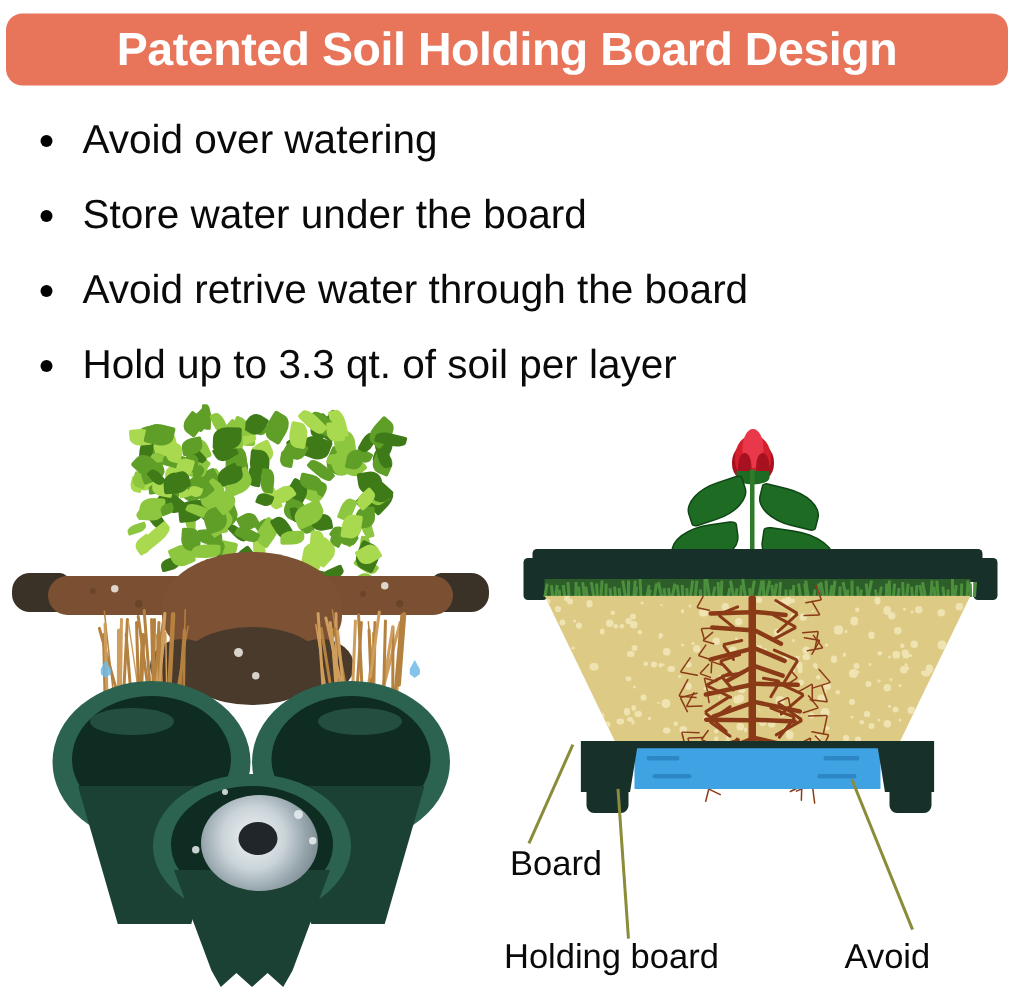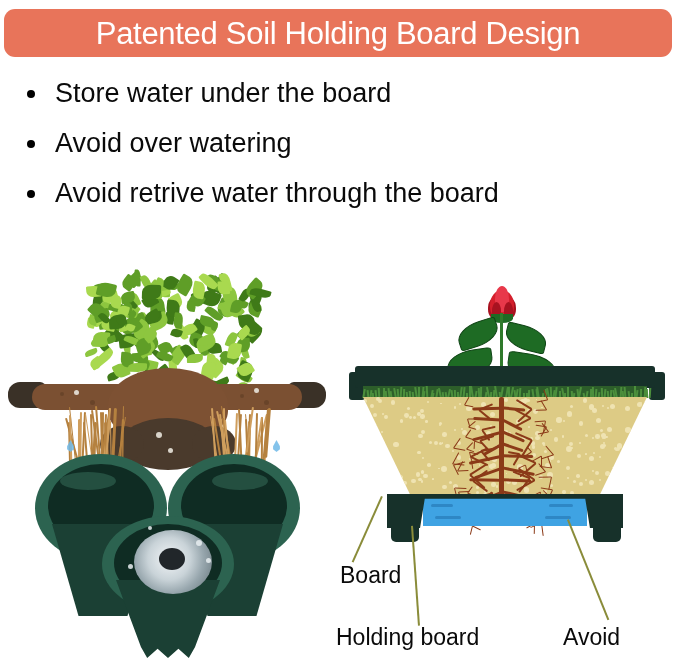--- a/index.html
+++ b/index.html
@@ -28,21 +28,21 @@
     box-sizing: border-box;
   }
   #header-title {
     position: absolute;
     left: 0;
     right: 0;
     top: 50%;
     transform: translateY(-50%);
     text-align: center;
     font-size: 31px;
-    font-weight: normal;
+    font-weight: bold;
     color: #ffffff;
     letter-spacing: -0.3px;
     white-space: nowrap;
     line-height: 1;
   }
 
   
   #feature-list {
     position: absolute;
     left: 0;
@@ -350,29 +350,33 @@
 </head>
 <body>
 
 <div id="header-banner">
   <div id="header-title">Patented Soil Holding Board Design</div>
 </div>
 
 <ul id="feature-list">
   <li class="feature-item">
     <span class="feature-bullet"></span>
+    <span>Avoid over watering</span>
+  </li>
+  <li class="feature-item">
+    <span class="feature-bullet"></span>
     <span>Store water under the board</span>
   </li>
   <li class="feature-item">
     <span class="feature-bullet"></span>
-    <span>Avoid over watering</span>
+    <span>Avoid retrive water through the board</span>
   </li>
   <li class="feature-item">
     <span class="feature-bullet"></span>
-    <span>Avoid retrive water through the board</span>
+    <span>Hold up to 3.3 qt. of soil per layer</span>
   </li>
 </ul>
 
 <div id="figures">
 
   <div id="left-figure">
 
     <div class="leaf-cluster" id="foliage" style="left: 78px; top: 2px; width: 180px; height: 126px;">
         <div class="leaf deep" style="left: 123.3px; top: 20.9px; width: 19.1px; height: 15.1px; transform: rotate(21deg);"></div>
         <div class="leaf" style="left: 124.9px; top: 53.2px; width: 13px; height: 11.6px; transform: rotate(207deg);"></div>

